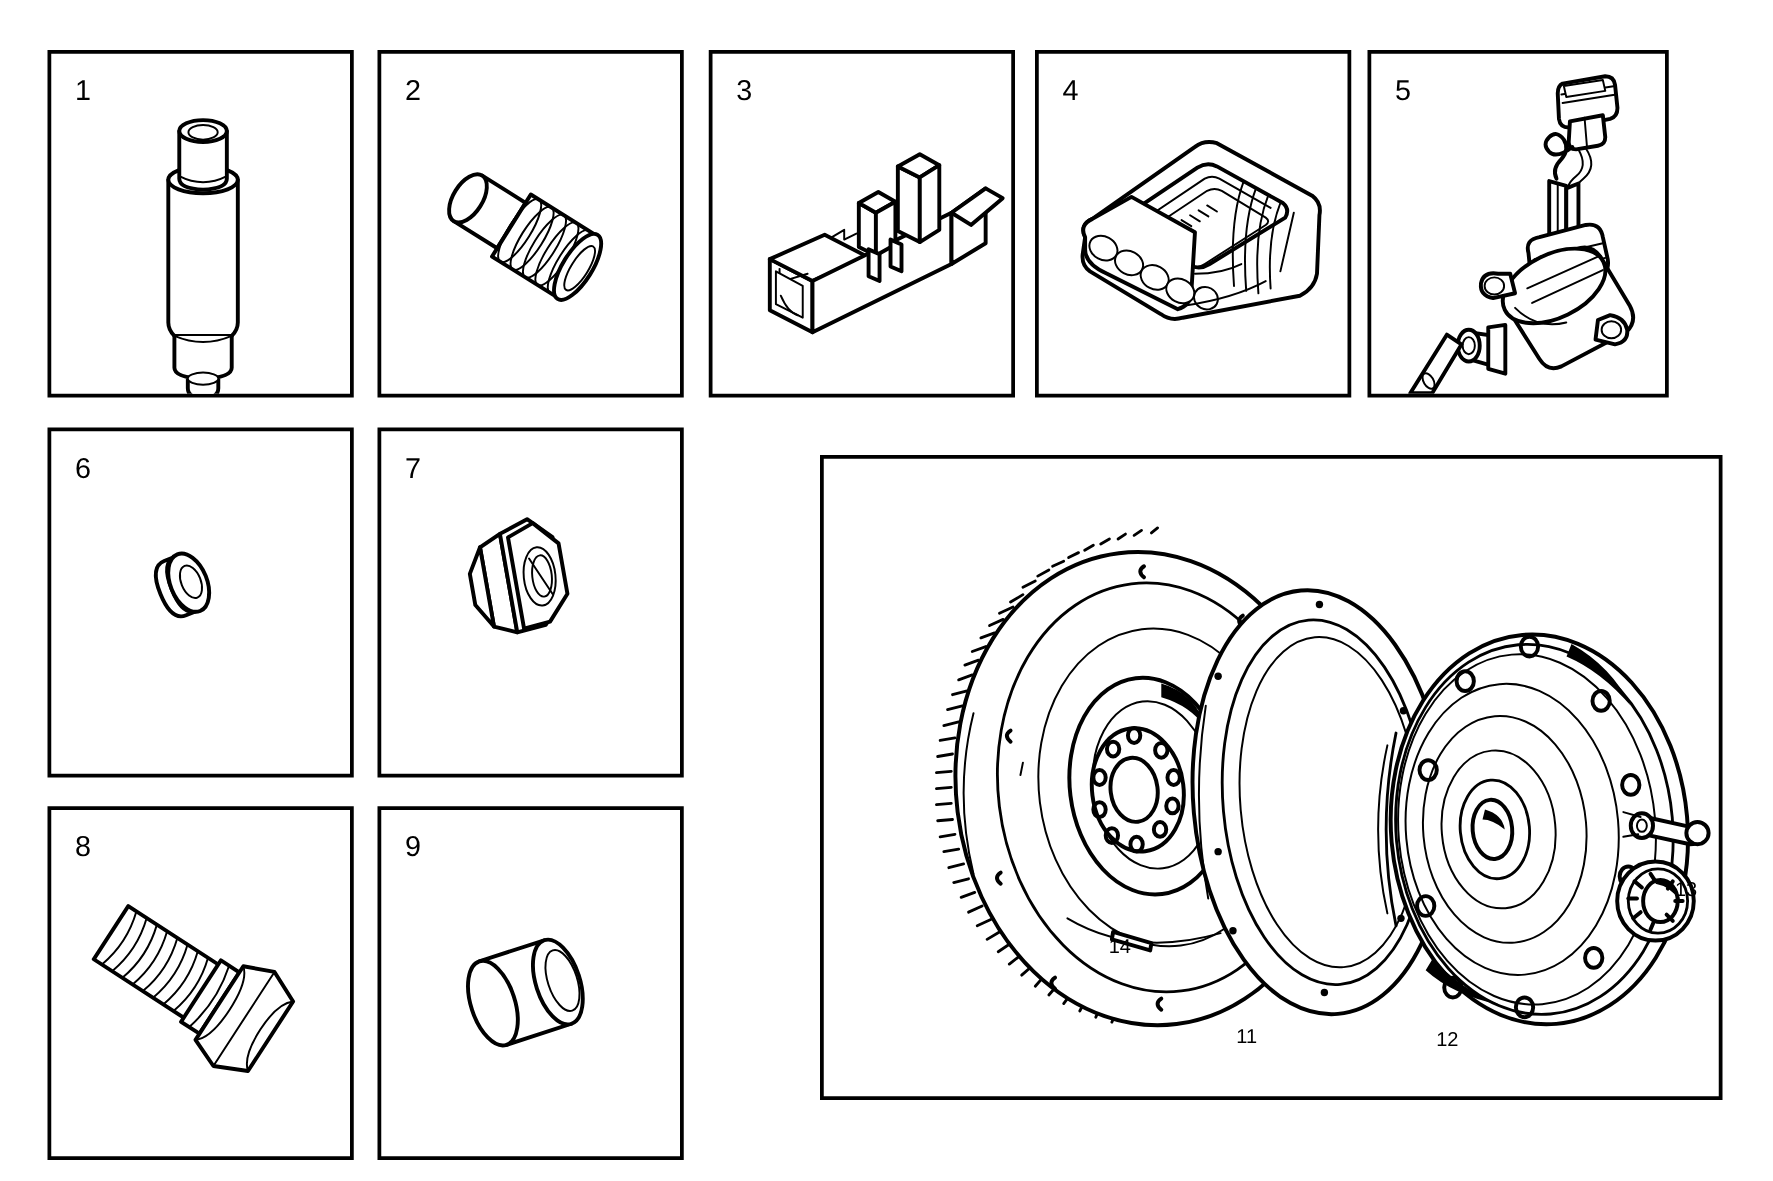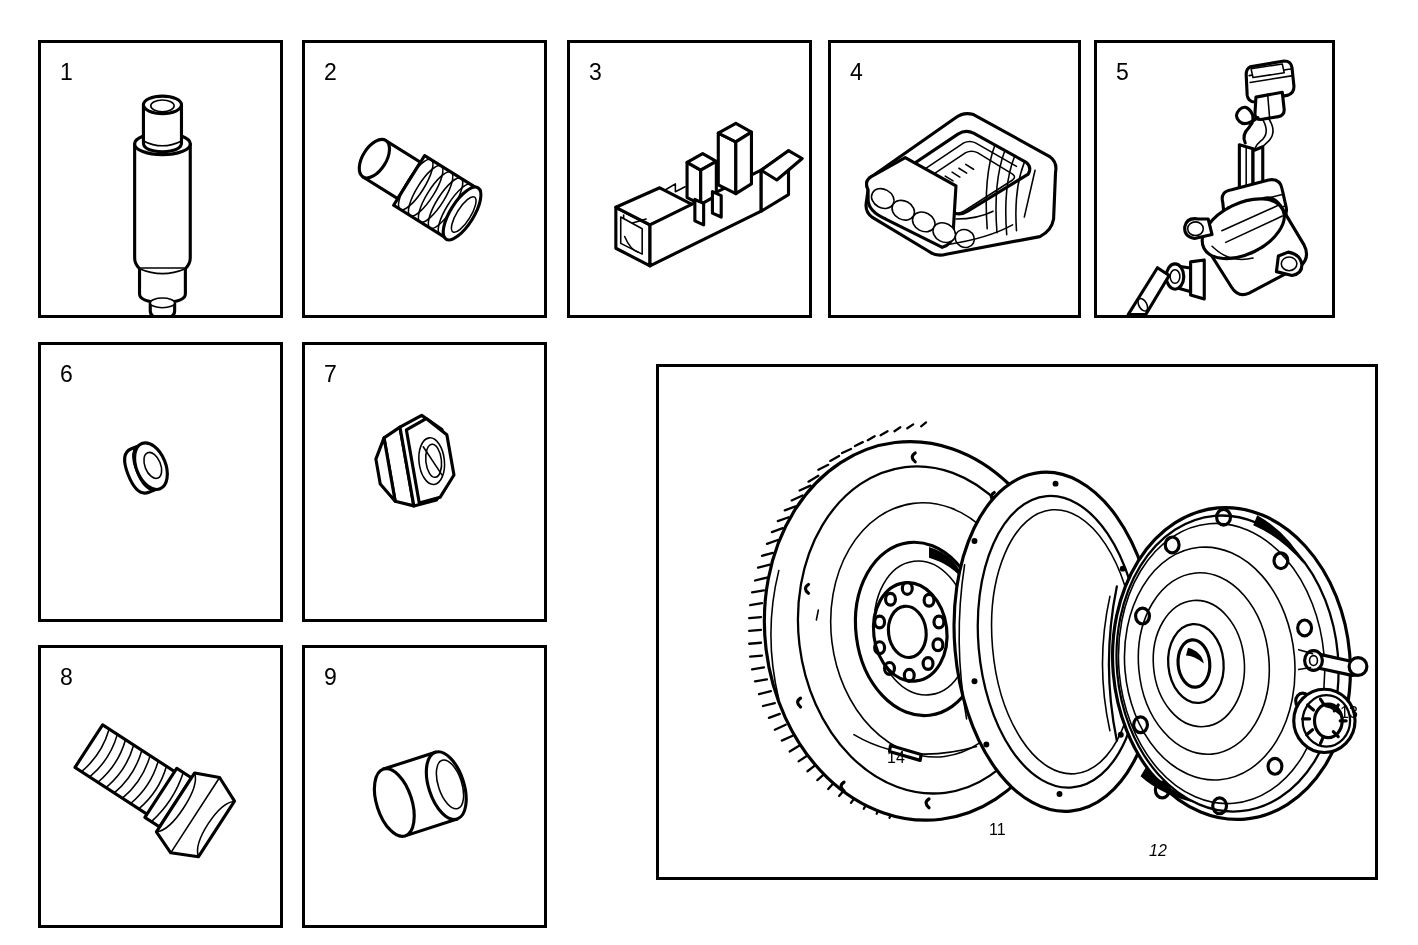--- a/index.html
+++ b/index.html
@@ -472,17 +472,17 @@
           <path d="M650,356 L657,356"></path>
           <path d="M655,342 L661,347"></path>
         </g>
         <path class="solid" d="M676,340 Q690,346 692,358 Q684,346 672,344 Z"></path>
       </g>
 
     </svg>
 
     <span class="callout" style="left:228px; top:379px;">14</span>
     <span class="callout" style="left:330px; top:451px;">11</span>
-    <span class="callout" style="left:490px; top:472px;font-style:italic;">12</span>
+    <span class="callout" style="left:490px; top:454px;">12</span>
     <span class="callout" style="left:681px; top:334px;">13</span>
   </div>
 
 </div>
 
 </body></html>

